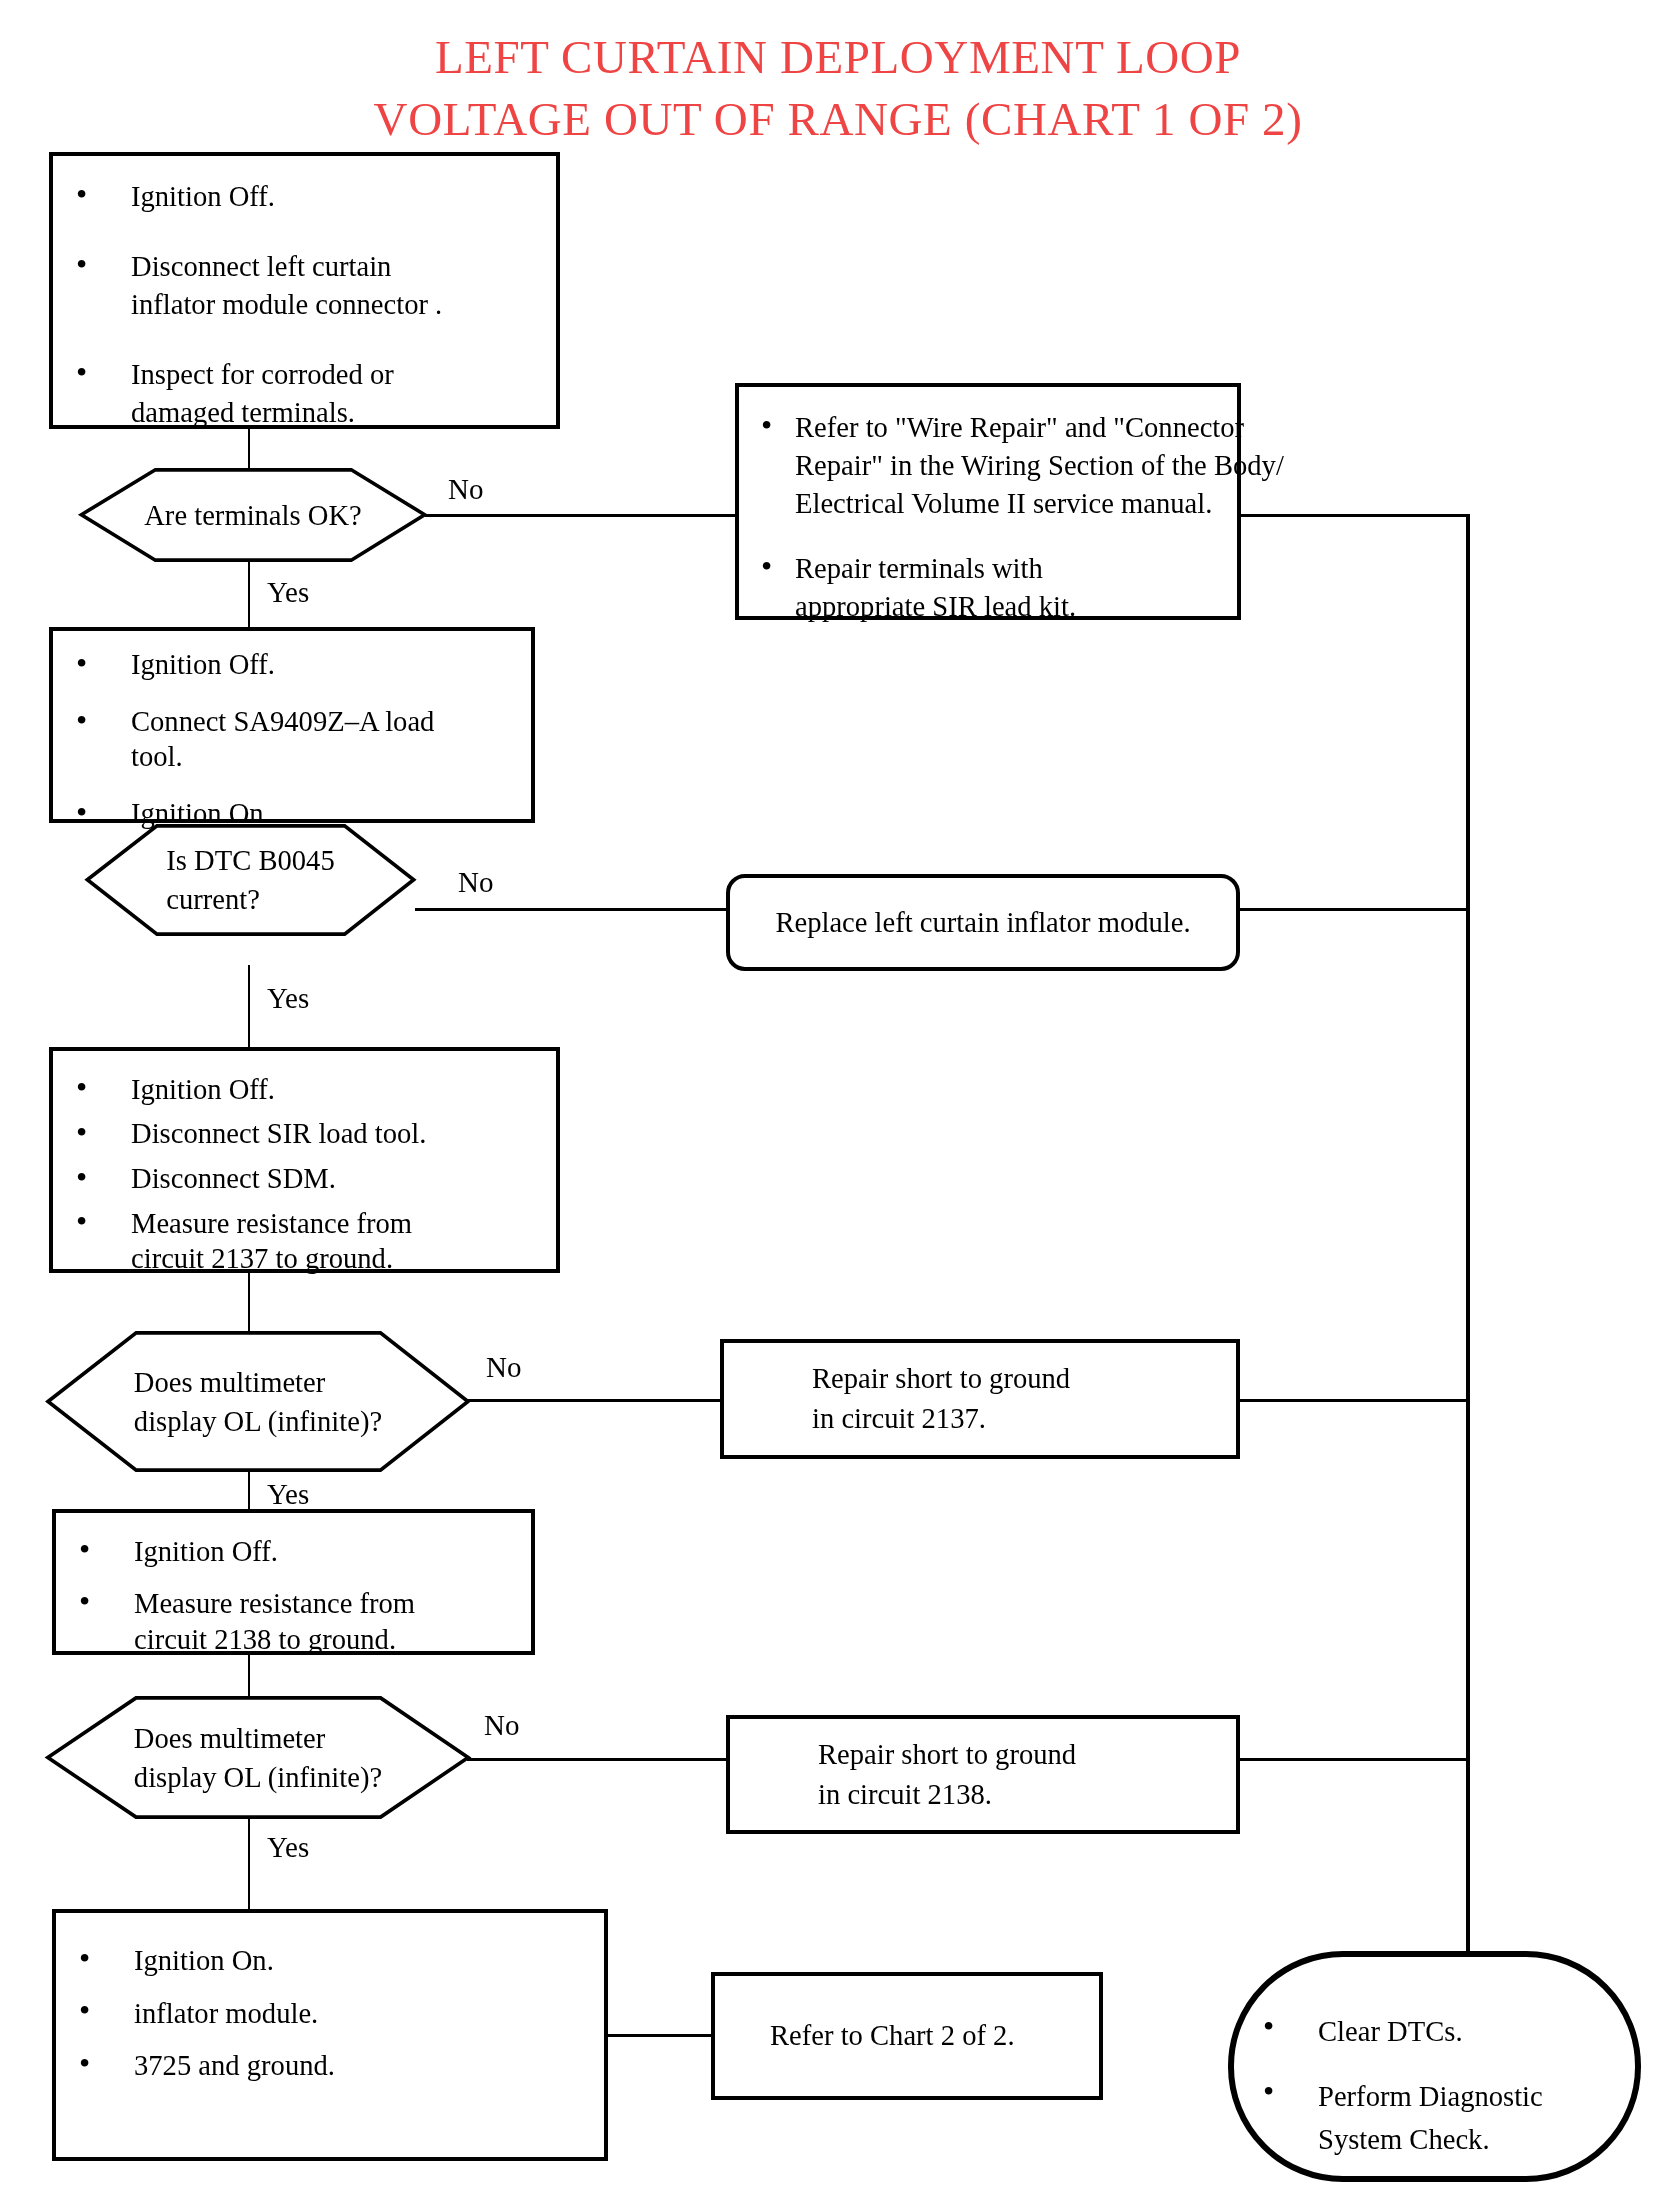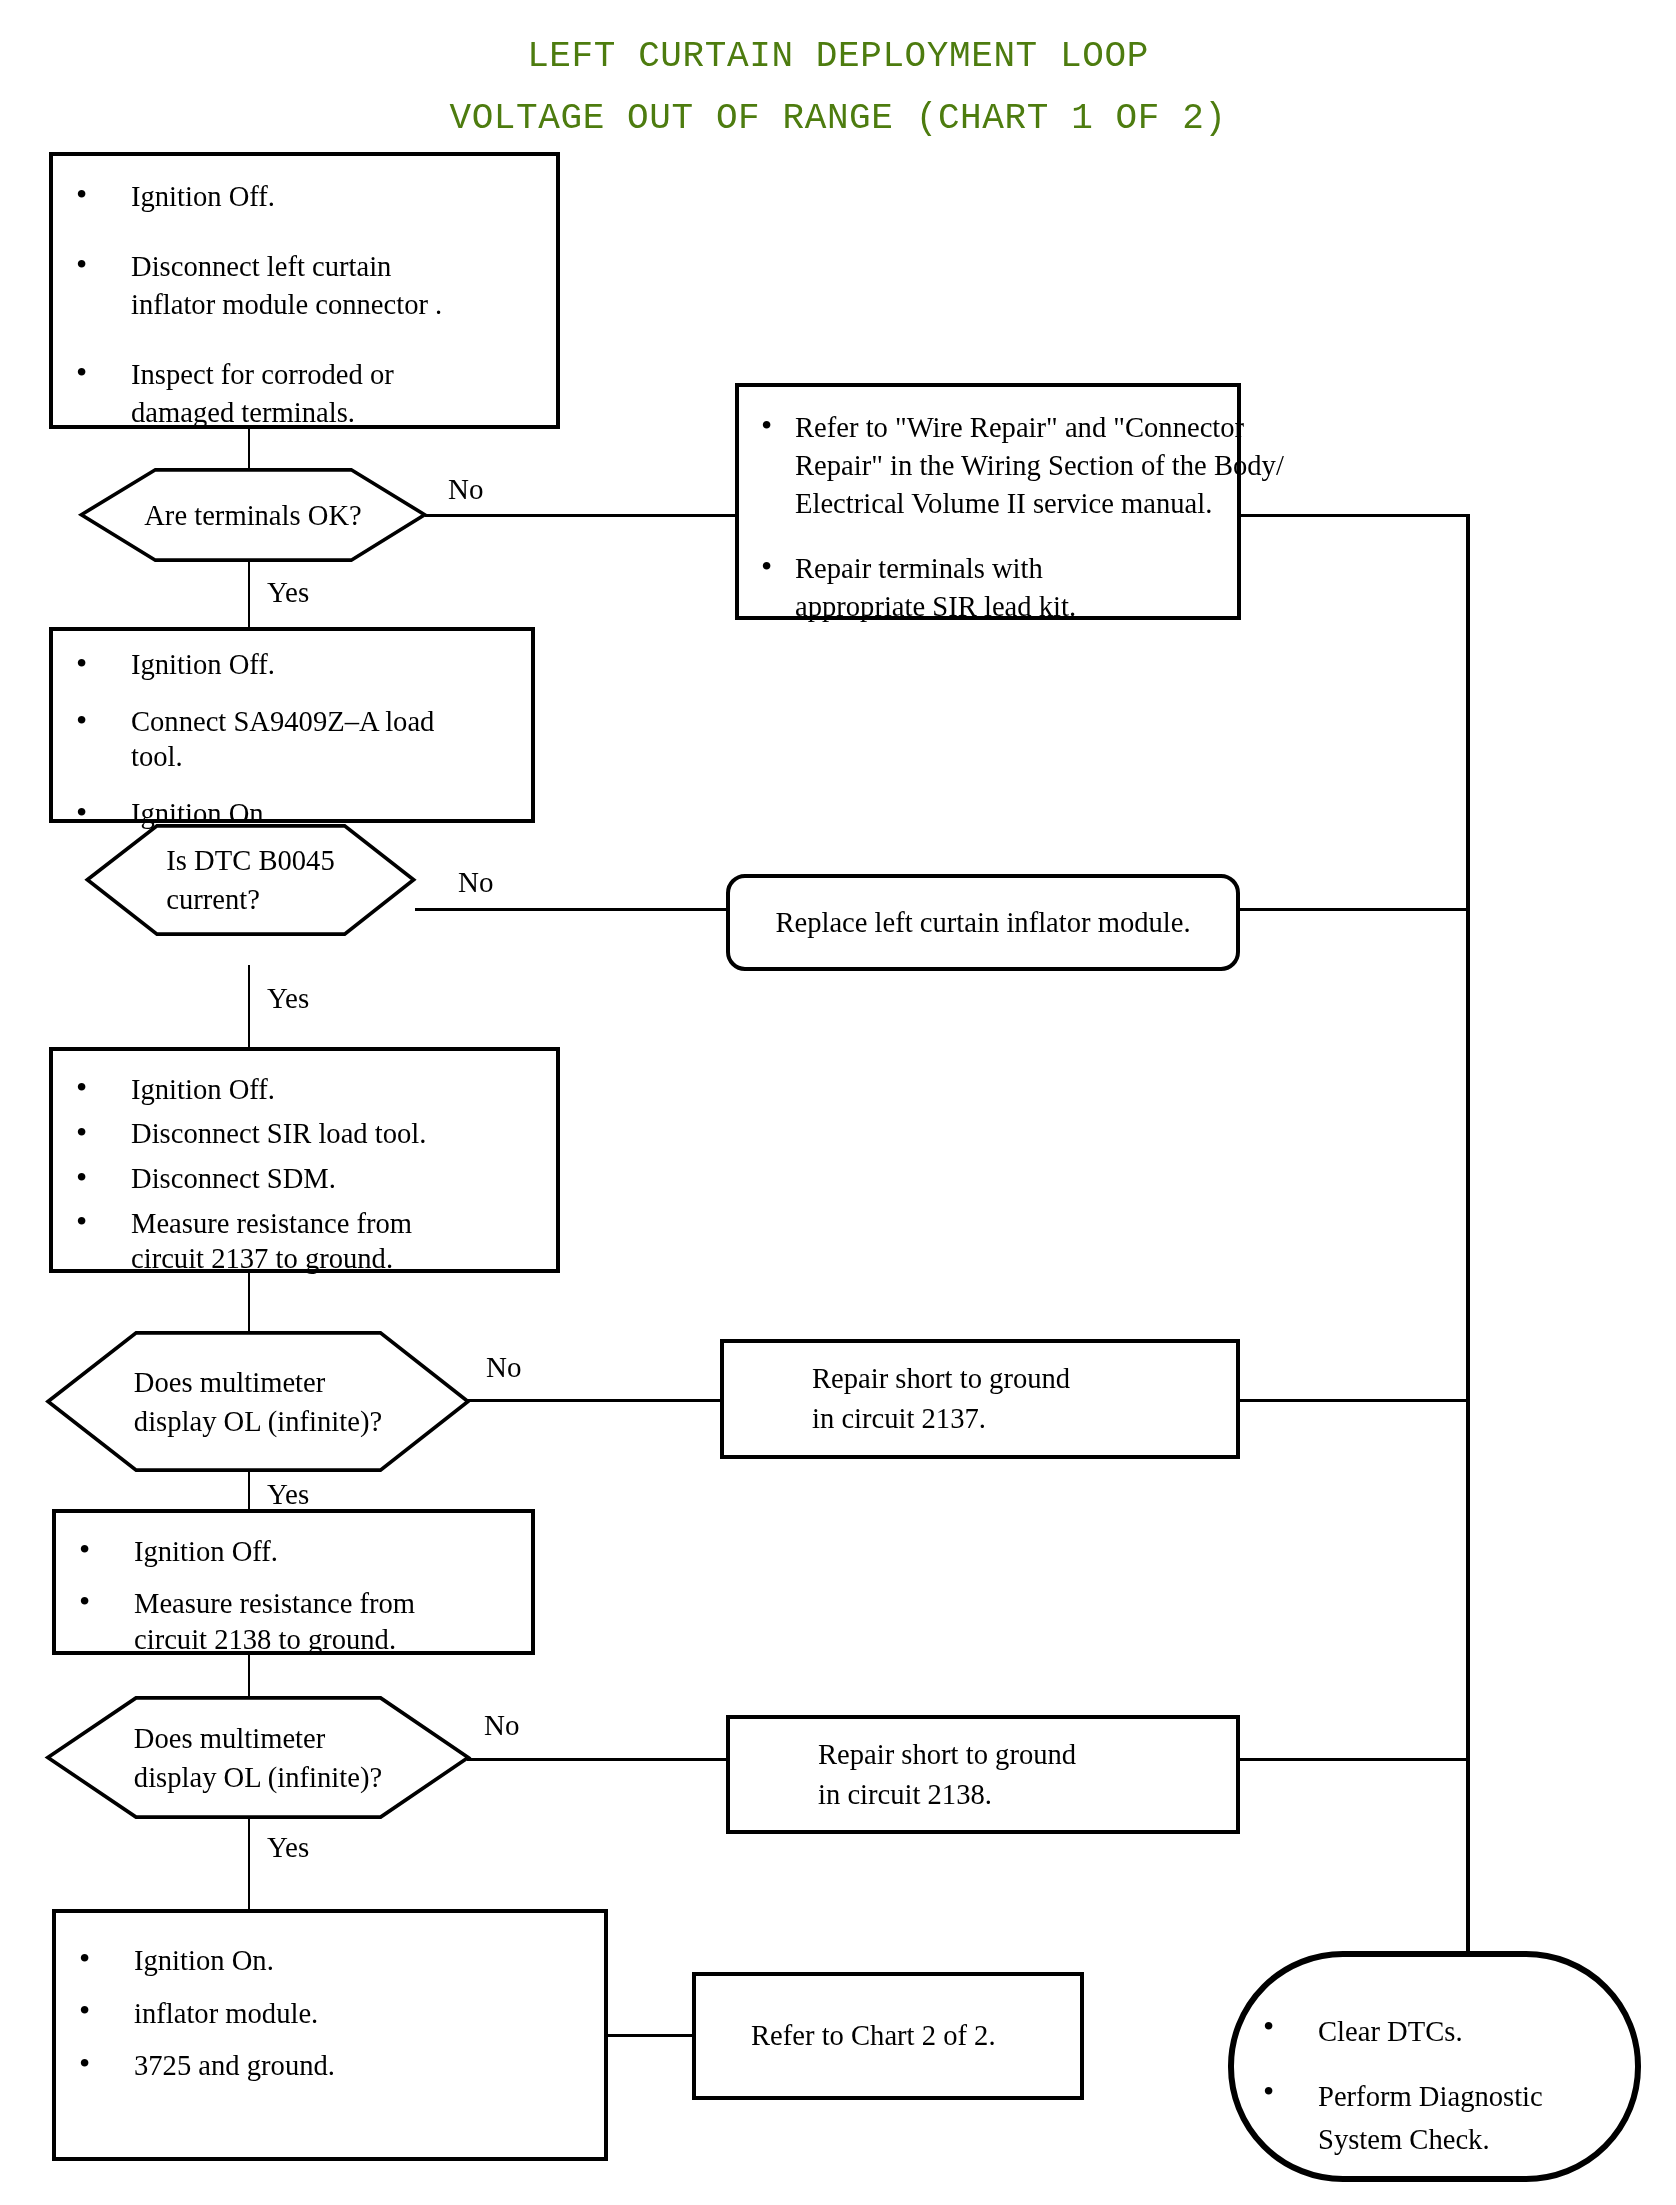--- a/index.html
+++ b/index.html
@@ -8,25 +8,25 @@
     width:1676px;
     height:2205px;
     background:#ffffff;
     font-family:"Liberation Serif", serif;
     color:#000;
   }
   .title{
     position:absolute;
     left:0; right:0; top:25.5px;
     text-align:center;
-    font-family:Liberation Mono, monospace;
-    font-size:36px;
+    font-family:Liberation Serif, serif;
+    font-size:47px;
     line-height:62px;
     letter-spacing:0.6px;
-    color:#4d7c0f;
+    color:#ef4444;
   }
   .box{
     position:absolute;
     border:4.3px solid #000;
     background:#fff;
     box-sizing:border-box;
     font-size:28.6px;
   }
   .items{position:relative;}
   .item{position:relative;}
@@ -285,21 +285,21 @@
       </div>
       <div class="item">
         <span class="bullet" style="left:-55px;">•</span>
         <div class="ln">3725 and ground.</div>
       </div>
     </div>
   </div>
 
   <div class="hline" style="left:606px; top:2034px; width:119px;"></div>
 
-  <div class="box outcome" style="left:692px; top:1972px; width:392px; height:128px; padding-left:55px;">
+  <div class="box outcome" style="left:711px; top:1972px; width:392px; height:128px; padding-left:55px;">
     <div class="olines">
       <div>Refer to Chart 2 of 2.</div>
     </div>
   </div>
 
   <div class="trunk" style="left:1466px; top:514px; height:1439px;"></div>
 
   <div class="terminal" style="left:1228px; top:1951px; width:413px; height:231px; padding:53px 18px 0 0;">
     <div class="items" style="margin-left:84px;">
       <div class="item" style="margin-bottom:22px;">

